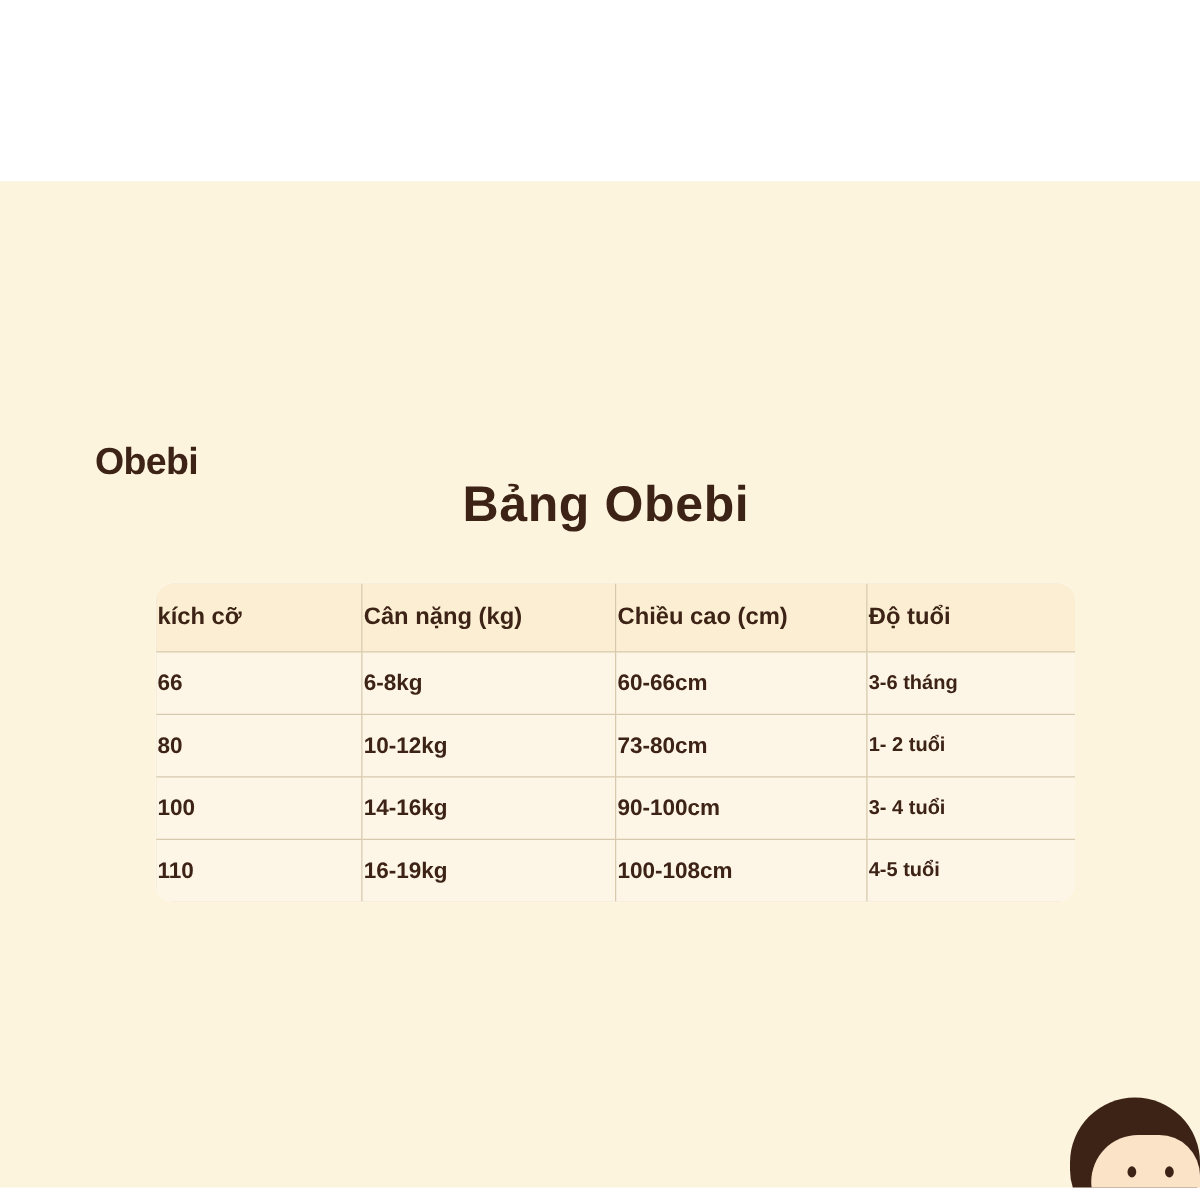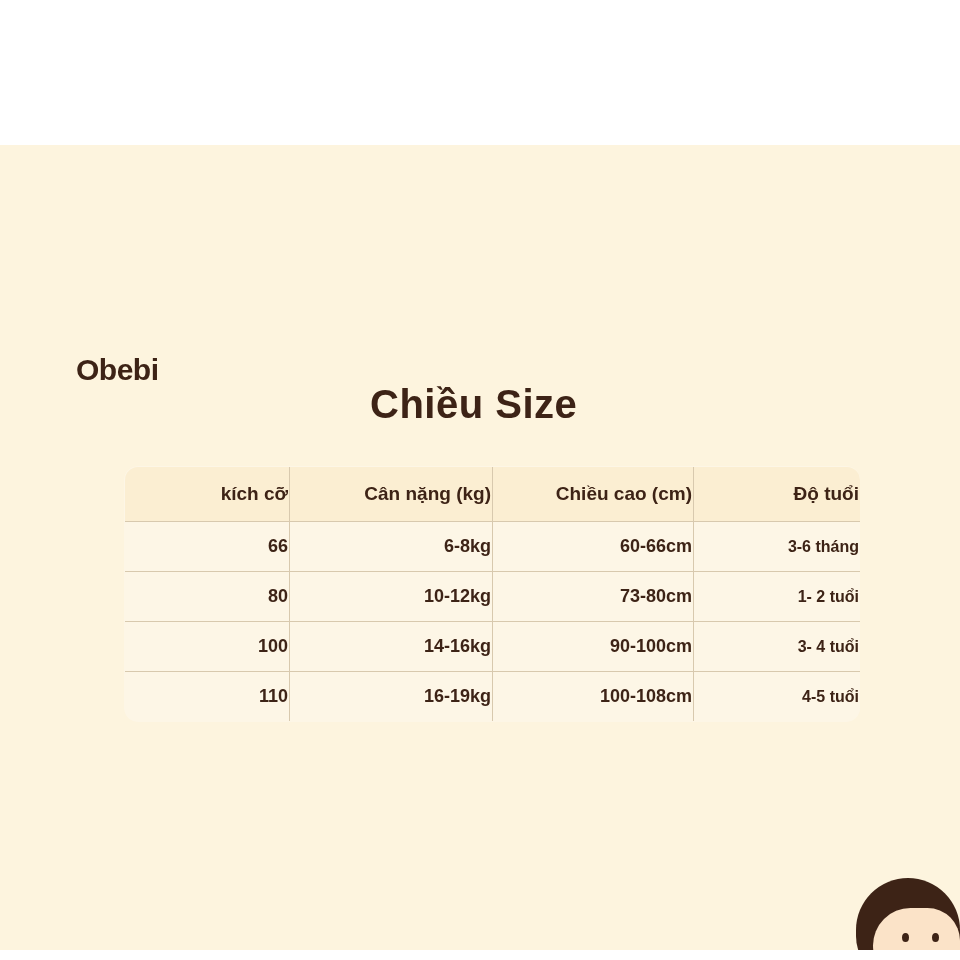--- a/index.html
+++ b/index.html
@@ -58,21 +58,21 @@
     background: #fdf6e6;
     border: 1.5px solid #d8c9ae;
     border-radius: 14px;
     overflow: hidden;
     table-layout: fixed;
   }
   table.size-table th,
   table.size-table td {
     border: 1.2px solid #d8c9ae;
     color: #3d2316;
-    text-align: right;
+    text-align: left;
     font-weight: bold;
   }
   table.size-table thead th {
     height: 52px;
     font-size: 19px;
     background: #fbeed2;
   }
   table.size-table tbody td {
     height: 47px;
     font-size: 18px;
@@ -141,21 +141,21 @@
 </style>
 </head>
 <body>
 
 <div class="canvas">
 
   <div class="panel">
 
     <div class="brand">Obebi</div>
 
-    <div class="title">Chiều Size</div>
+    <div class="title">Bảng Obebi</div>
 
     <div class="table-wrap">
       <table class="size-table">
         <colgroup>
           <col class="col-1">
           <col class="col-2">
           <col class="col-3">
           <col class="col-4">
         </colgroup>
         <thead>

